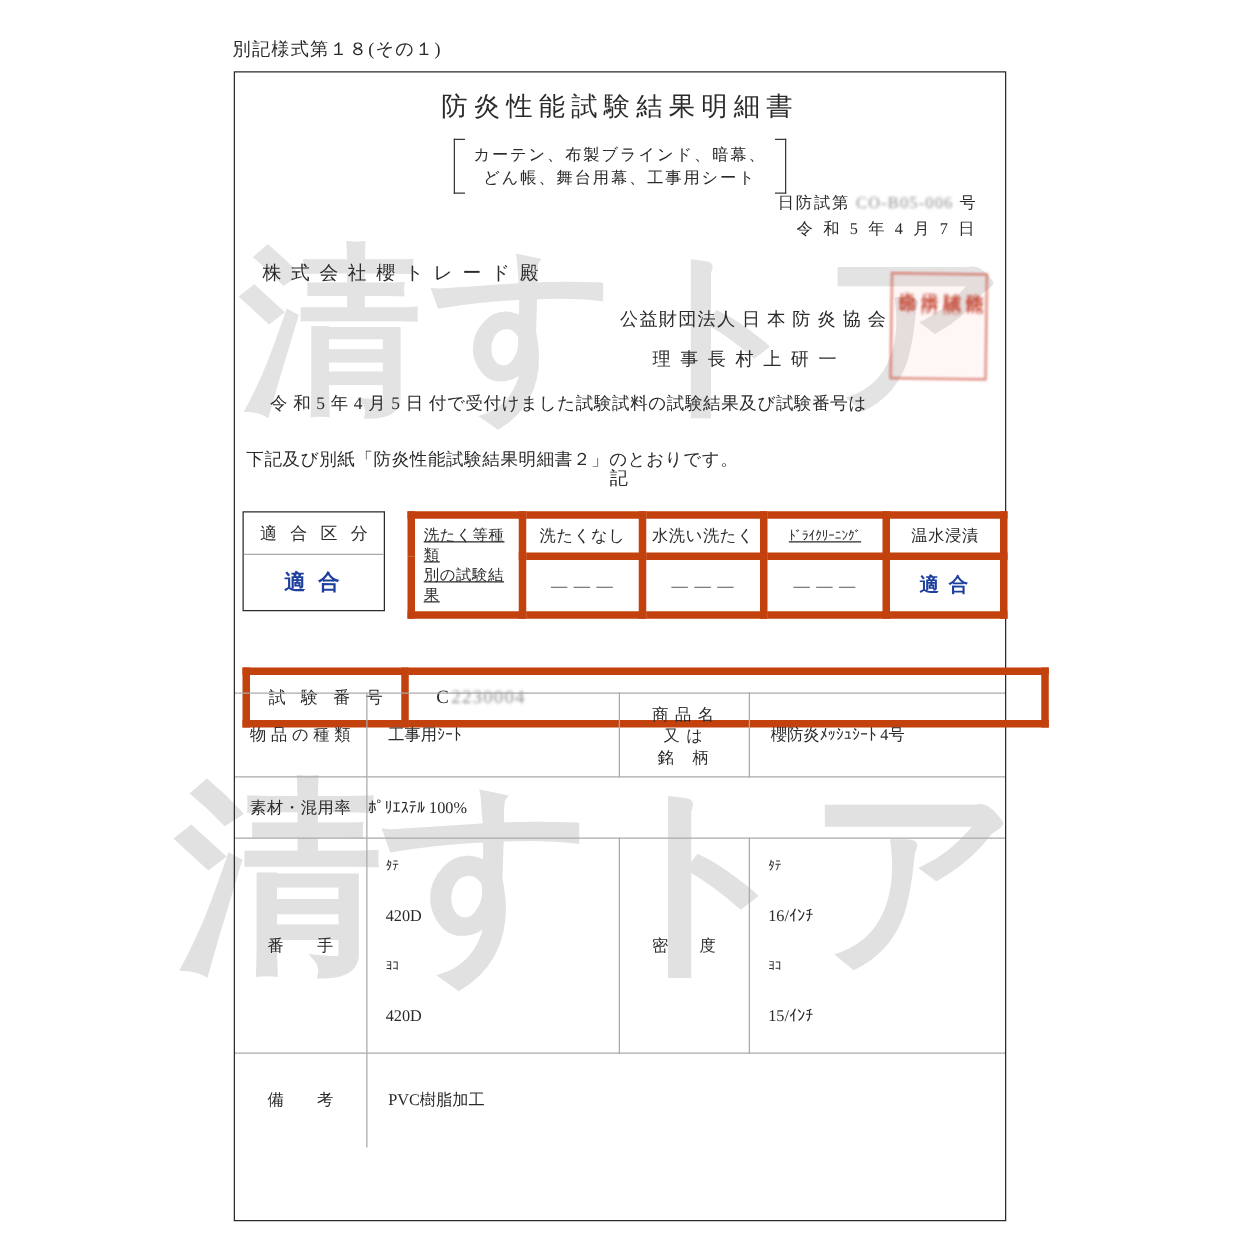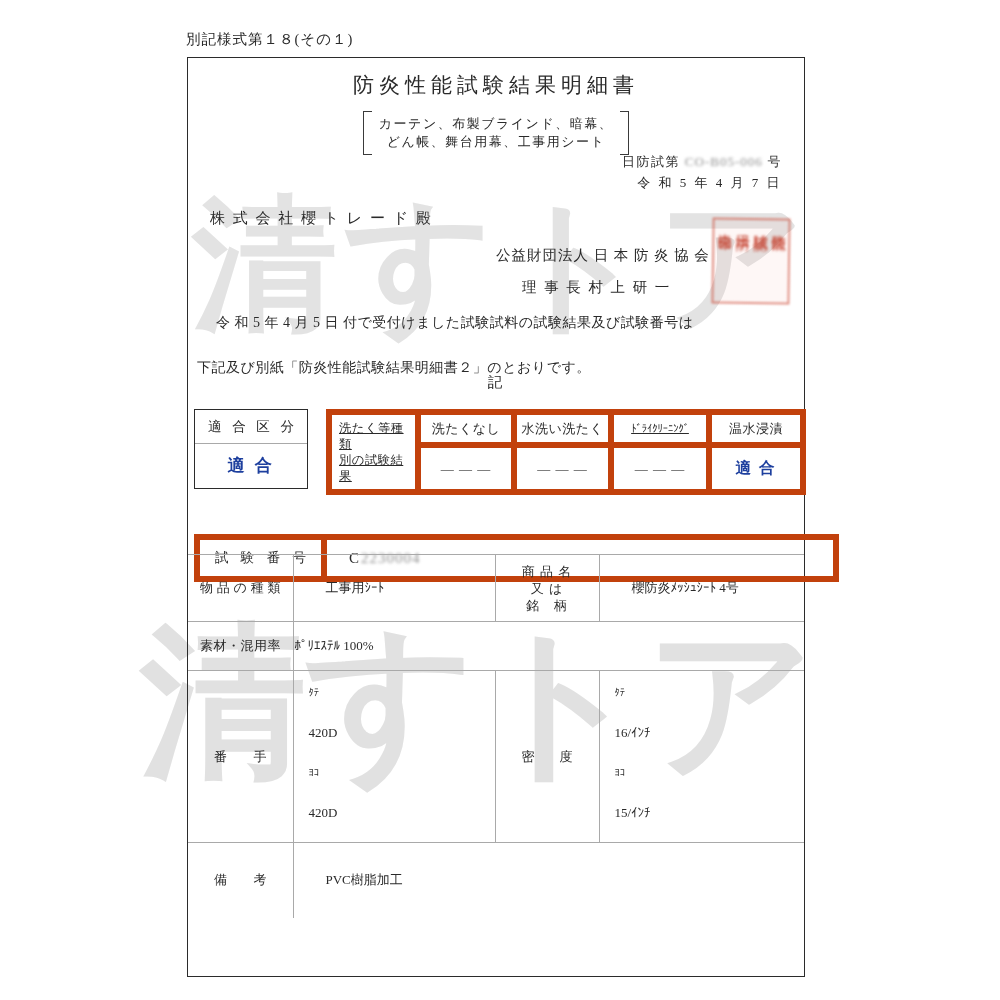--- a/index.html
+++ b/index.html
@@ -68,21 +68,21 @@
   
   .main{position:absolute;left:0px;top:496px;width:616px;}
   .main td{border:1px solid #a9a9a9;font-size:13px;vertical-align:middle;}
   .main tr td:first-child{border-left:none;}
   .main tr td:last-child{border-right:none;}
   .main tr:last-child td{border-bottom:none;margin-top:28px;}
   .jlabel{text-align:justify;-moz-text-align-last:justify;text-align-last:justify;
           padding:0 26px;font-size:13.5px;}
   .jlabel2{text-align:justify;-moz-text-align-last:justify;text-align-last:justify;
            padding:0 12px;font-size:13.5px;}
-  .val{padding-left:32px;}
+  .val{padding-left:17px;}
   .val-s{font-size:12.5px;}
   .plabel{text-align:center;font-size:13px;line-height:17px;letter-spacing:1px;}
   .stack{display:flex;flex-direction:column;justify-content:space-between;
          padding:15px 0 20px 14px;height:134px;}
   .stack .k{font-size:10.5px;color:#333;}
   .stack .v{font-size:13px;}
   .z2{z-index:2;position:relative;}
 </style>
 </head>
 <body>

